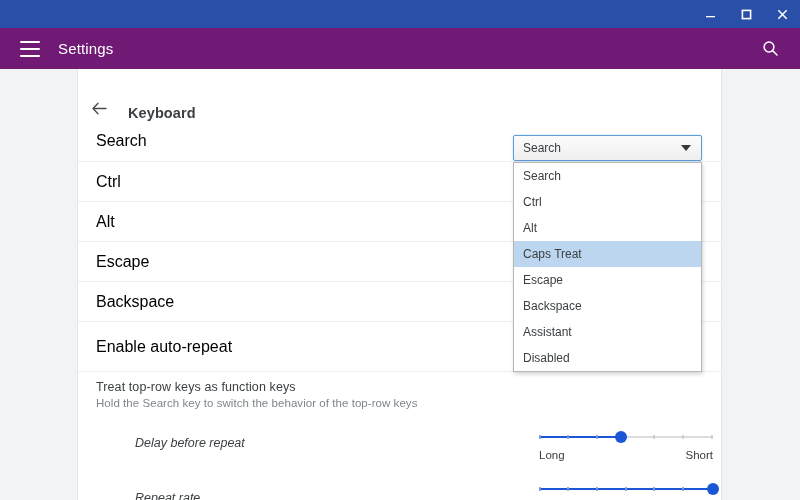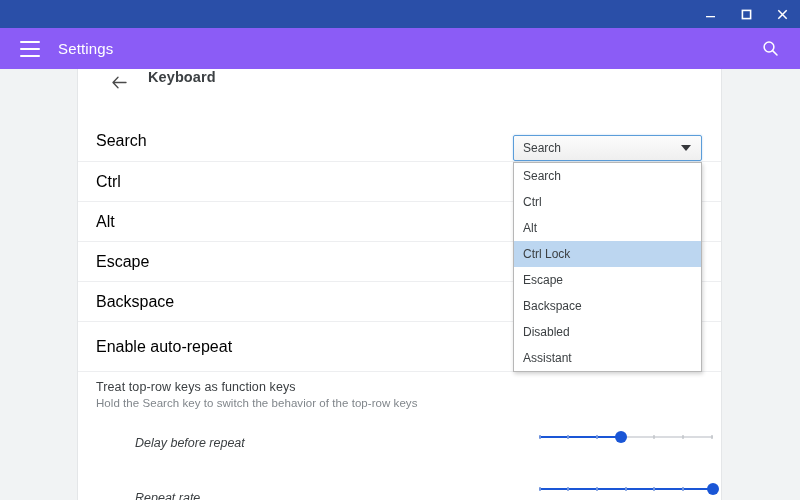--- a/index.html
+++ b/index.html
@@ -27,21 +27,21 @@
     width: 36px; height: 28px;
     display: flex; align-items: center; justify-content: center;
     color: #ffffff;
   }
   .wbtn svg { display: block; }
 
   
   .appheader {
     position: absolute; top: 28px; left: 0;
     width: 800px; height: 41px;
-    background: #8b5cf6;
+    background: #701a75;
     display: flex; align-items: center;
   }
   .hamburger {
     width: 20px; height: 16px;
     margin-left: 20px; margin-right: 18px;
     display: flex; flex-direction: column; justify-content: space-between;
   }
   .hamburger i { display: block; height: 2px; background: #ffffff; border-radius: 1px; }
   .apptitle {
     color: #ffffff;
@@ -62,22 +62,22 @@
     top: 69px; left: 77px;
     width: 645px; height: 431px;
     background: #ffffff;
     border-left: 1px solid #e4e6e8;
     border-right: 1px solid #e4e6e8;
     overflow: hidden;
   }
 
   .page-head {
     height: 52px;
-    display: flex; align-items: flex-start;
-    padding-left: 28px;
+    display: flex; align-items: flex-end;
+    padding-left: 8px;
   }
   .back-arrow {
     width: 26px; height: 26px;
     display: flex; align-items: center; justify-content: center;
     color: #4a4a4a;
     margin-right: 16px;
   }
   .page-title {
     font-size: 14.5px;
     color: #3c4043;
@@ -316,20 +316,24 @@
         <div class="track"></div>
         <div class="track-fill" id="delay-fill" style="width: 82px;"></div>
         <div class="tick on" style="left:0px"></div>
         <div class="tick on" style="left:28px"></div>
         <div class="tick on" style="left:57px"></div>
         <div class="tick" style="left:114px"></div>
         <div class="tick" style="left:143px"></div>
         <div class="tick" style="left:172px"></div>
         <div class="knob-round" id="delay-knob" style="left: 82px;"></div>
       </div>
+      <div class="slider-labels">
+        <span>Long</span>
+        <span>Short</span>
+      </div>
     </div>
 
     <div class="indent-label" style="left:57px; top:422px;">Repeat rate</div>
     <div class="slider-block" style="left:461px; top:412px;">
       <div class="slider">
         <div class="track"></div>
         <div class="track-fill" id="repeat-fill" style="width: 174px;"></div>
         <div class="tick on" style="left:0px"></div>
         <div class="tick on" style="left:28px"></div>
         <div class="tick on" style="left:57px"></div>
@@ -351,30 +355,30 @@
         <div class="option">
           <span>Search</span>
         </div>
         <div class="option">
           <span>Ctrl</span>
         </div>
         <div class="option">
           <span>Alt</span>
         </div>
         <div class="option selected">
-          <span>Ctrl Lock</span>
+          <span>Caps Treat</span>
         </div>
         <div class="option">
           <span>Escape</span>
         </div>
         <div class="option">
           <span>Backspace</span>
         </div>
         <div class="option">
+          <span>Assistant</span>
+        </div>
+        <div class="option">
           <span>Disabled</span>
         </div>
-        <div class="option">
-          <span>Assistant</span>
-        </div>
       </div>
   </div>
 
 </div>
 
 </body></html>

